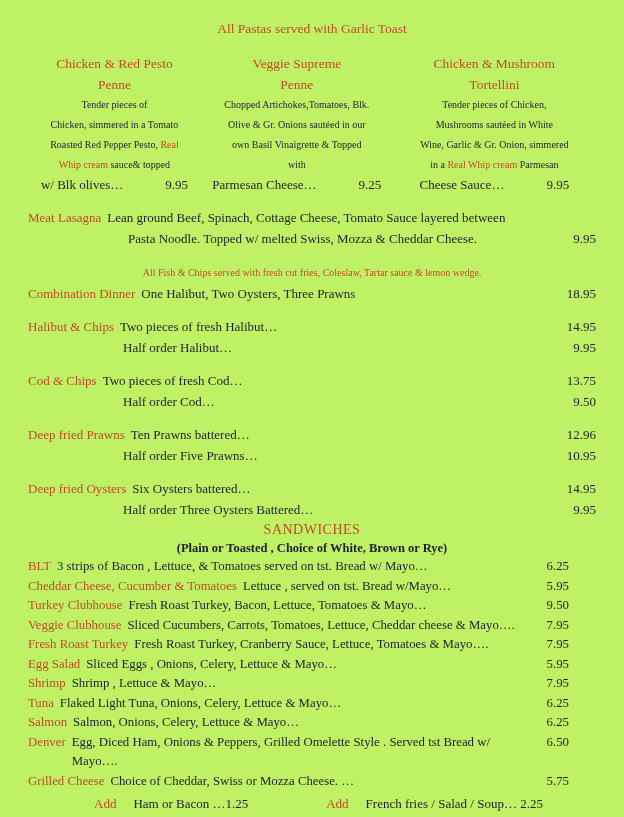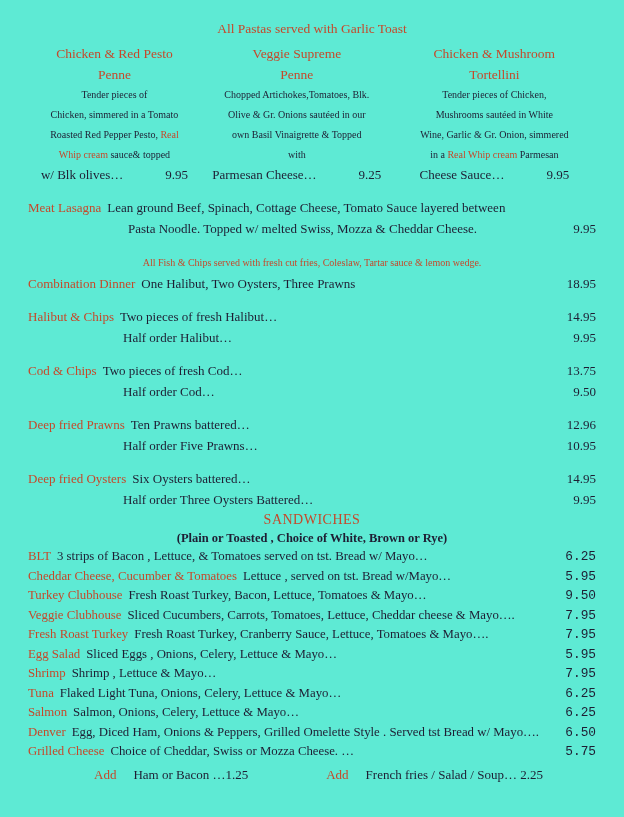--- a/index.html
+++ b/index.html
@@ -1,29 +1,29 @@
 <!DOCTYPE html>
 <html><head>
 <meta charset="utf-8">
 <style>
   * { margin:0; padding:0; box-sizing:border-box; }
   html,body { background:#e9ecf3; }
   .page {
     width:624px; height:817px;
-    background:#5eead4;
+    background:#bef264;
     font-family:"Liberation Serif","DejaVu Serif",serif;
     color:#1e1e33;
     padding:20px 28px 0 28px;
     overflow:hidden;
     position:relative;
   }
   .red { color:#c5492b; }
   
   .pasta-note { text-align:center; color:#c5492b; font-size:13.5px; line-height:18px; }
-  .pasta-cols { display:flex; justify-content:space-between; margin-top:5px; }
+  .pasta-cols { display:flex; justify-content:space-between; margin-top:15px; }
   .pcol { text-align:center; }
   .pcol-0 { width:182px; }
   .pcol-1 { width:202px; }
   .pcol-2 { width:214px; }
   .ptitle { color:#c5492b; font-size:13.5px; line-height:21px; }
   .pline { font-size:10px; line-height:20px;font-family:Liberation Serif, serif; }
   .pprice { display:flex; justify-content:center; gap:42px; font-size:13px; line-height:20px; }
   
   .row { display:flex; align-items:baseline; font-size:13px; line-height:21px; }
   .rname { color:#c5492b; margin-right:6px; white-space:nowrap; }
@@ -32,21 +32,21 @@
   .lasagna { margin-top:12px; }
   .lasagna .indent { padding-left:100px; }
   .fish-note { text-align:center; color:#c5492b; font-size:10px; line-height:20px; margin-top:14px; }
   .fish-item { margin-bottom:12px; }
   .fish-item:last-child { margin-bottom:0; }
   .half-line .rtxt { padding-left:95px; }
   
   .sand-head { text-align:center; color:#c5492b; font-size:14px; line-height:18px; letter-spacing:.5px; margin-top:1px; }
   .sand-note { text-align:center; font-weight:bold; font-size:12.5px; line-height:18px; }
   .sand-rows .row { line-height:19.5px; font-size:12.8px; }
-  .sand-rows .rprice { padding-right:0; margin-right:0;font-family:Liberation Mono, monospace; }
+  .sand-rows .rprice { padding-right:0; margin-right:27px; }
   .addons { display:flex; padding-left:66px; gap:78px; margin-top:3px; font-size:13px; line-height:20px; }
   .addon .red { margin-right:17px; }
 </style>
 </head>
 <body>
 
 <div class="page">
 
   <div class="pasta-note">All Pastas served with Garlic Toast</div>
 

